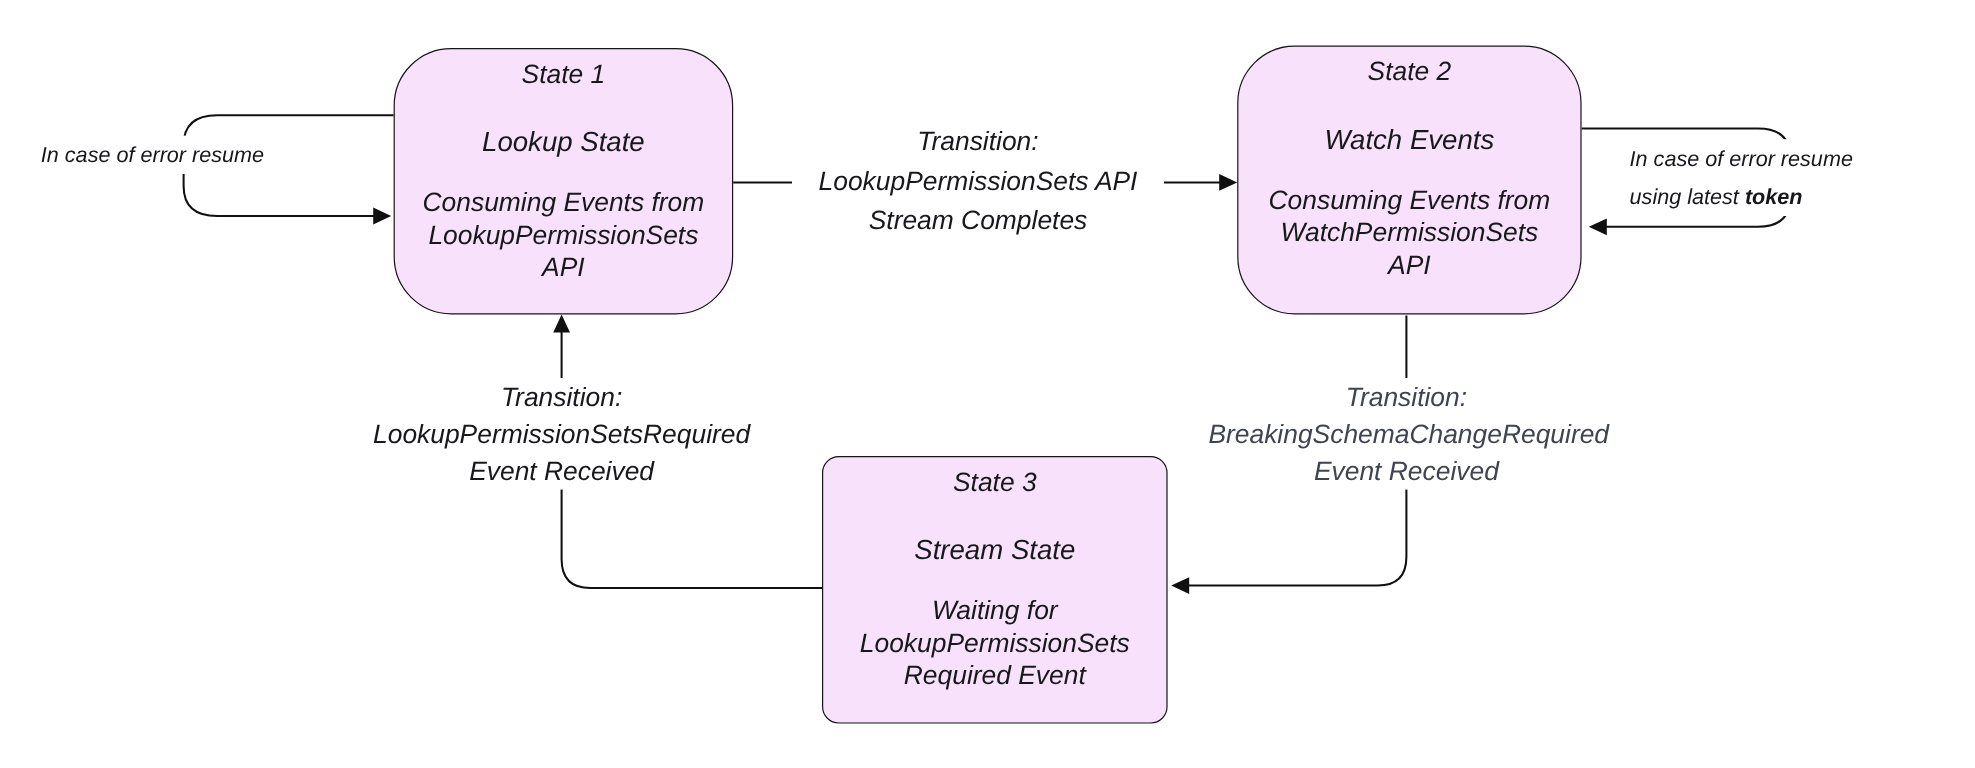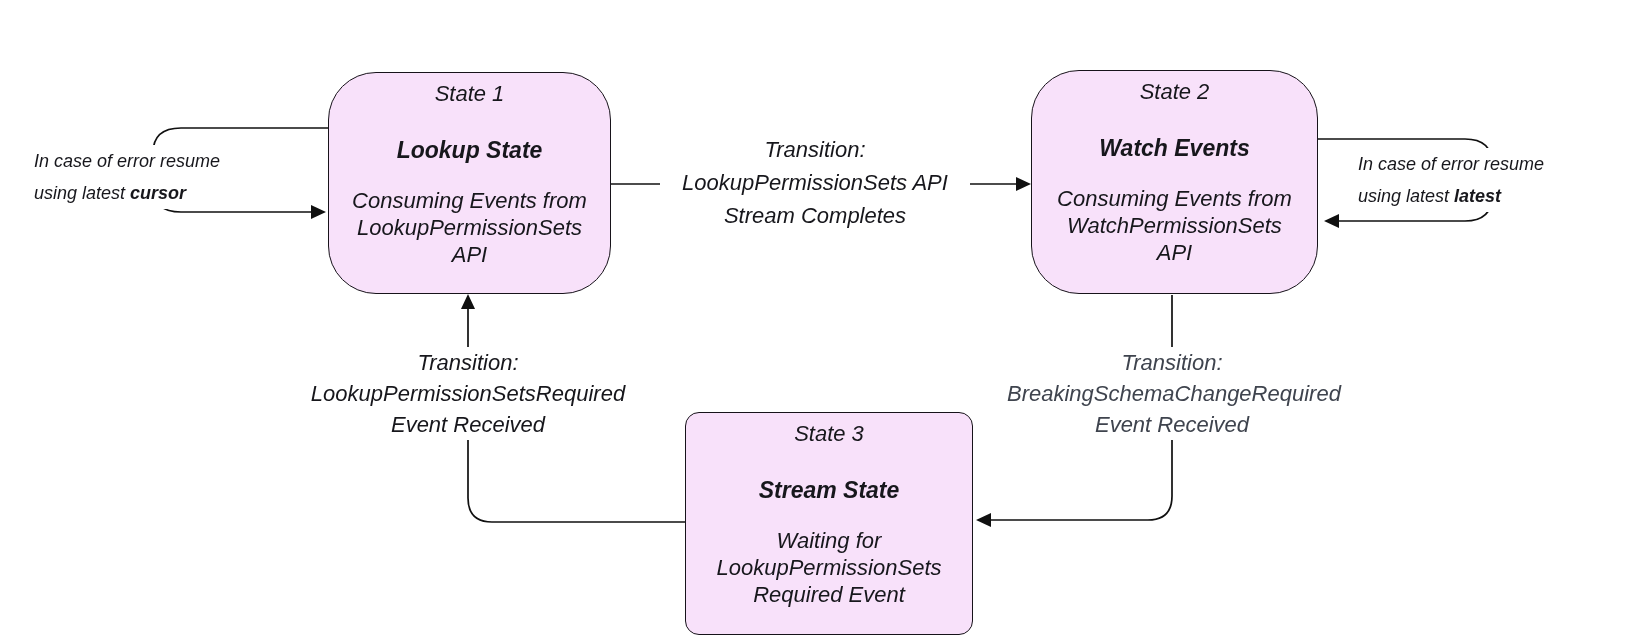--- a/index.html
+++ b/index.html
@@ -11,21 +11,21 @@
     --background:#FFFFFF;
   }
   *{box-sizing:border-box;margin:0;padding:0;}
   html,body{width:1646px;height:640px;}
   body{
     background:var(--background);
     font-family:"Liberation Sans", sans-serif;
     position:relative;
     overflow:hidden;
   }
-  .canvas{position:absolute;inset:0;width:1646px;height:456px;margin-top:32px;}
+  .canvas{position:absolute;inset:0;width:1646px;height:456px;}
   .wires{position:absolute;left:0;top:0;width:1646px;height:640px;z-index:1;}
   .wires path{fill:none;stroke:var(--line);stroke-width:1.7px;}
   .wires polygon{fill:var(--line);stroke:none;}
 
   .state{
     position:absolute;
     background:var(--state-fill);
     border:1.6px solid var(--state-border);
     border-radius:48px;
     z-index:2;
@@ -39,21 +39,21 @@
     margin-top:6px;
     font-size:22px;
     line-height:30px;
     font-style:italic;
   }
   .s-name{
     margin-top:26px;
     font-size:23px;
     line-height:30px;
     font-style:italic;
-    font-weight:bold;
+    font-weight:normal;
   }
   .s-body{
     margin-top:22px;
     font-size:22px;
     line-height:27px;
     font-style:italic;
   }
 
   .t-label{
     position:absolute;
@@ -158,27 +158,24 @@
   <div class="t-label tight muted" style="left:1007px;top:315px;width:330px;">
     <div>Transition:</div>
     <div>BreakingSchemaChangeRequired</div>
     <div>Event Received</div>
   </div>
 
   <div class="note" style="left:34px;top:113px;width:250px;">
     <div>
       <span>In case of error resume</span>
     </div>
-    <div>
-      <span>using latest </span><b>cursor</b>
-    </div>
   </div>
 
   <div class="note" style="left:1358px;top:116px;width:262px;">
     <div>
       <span>In case of error resume</span>
     </div>
     <div>
-      <span>using latest </span><b>latest</b>
+      <span>using latest </span><b>token</b>
     </div>
   </div>
 
 </div>
 
 </body></html>

